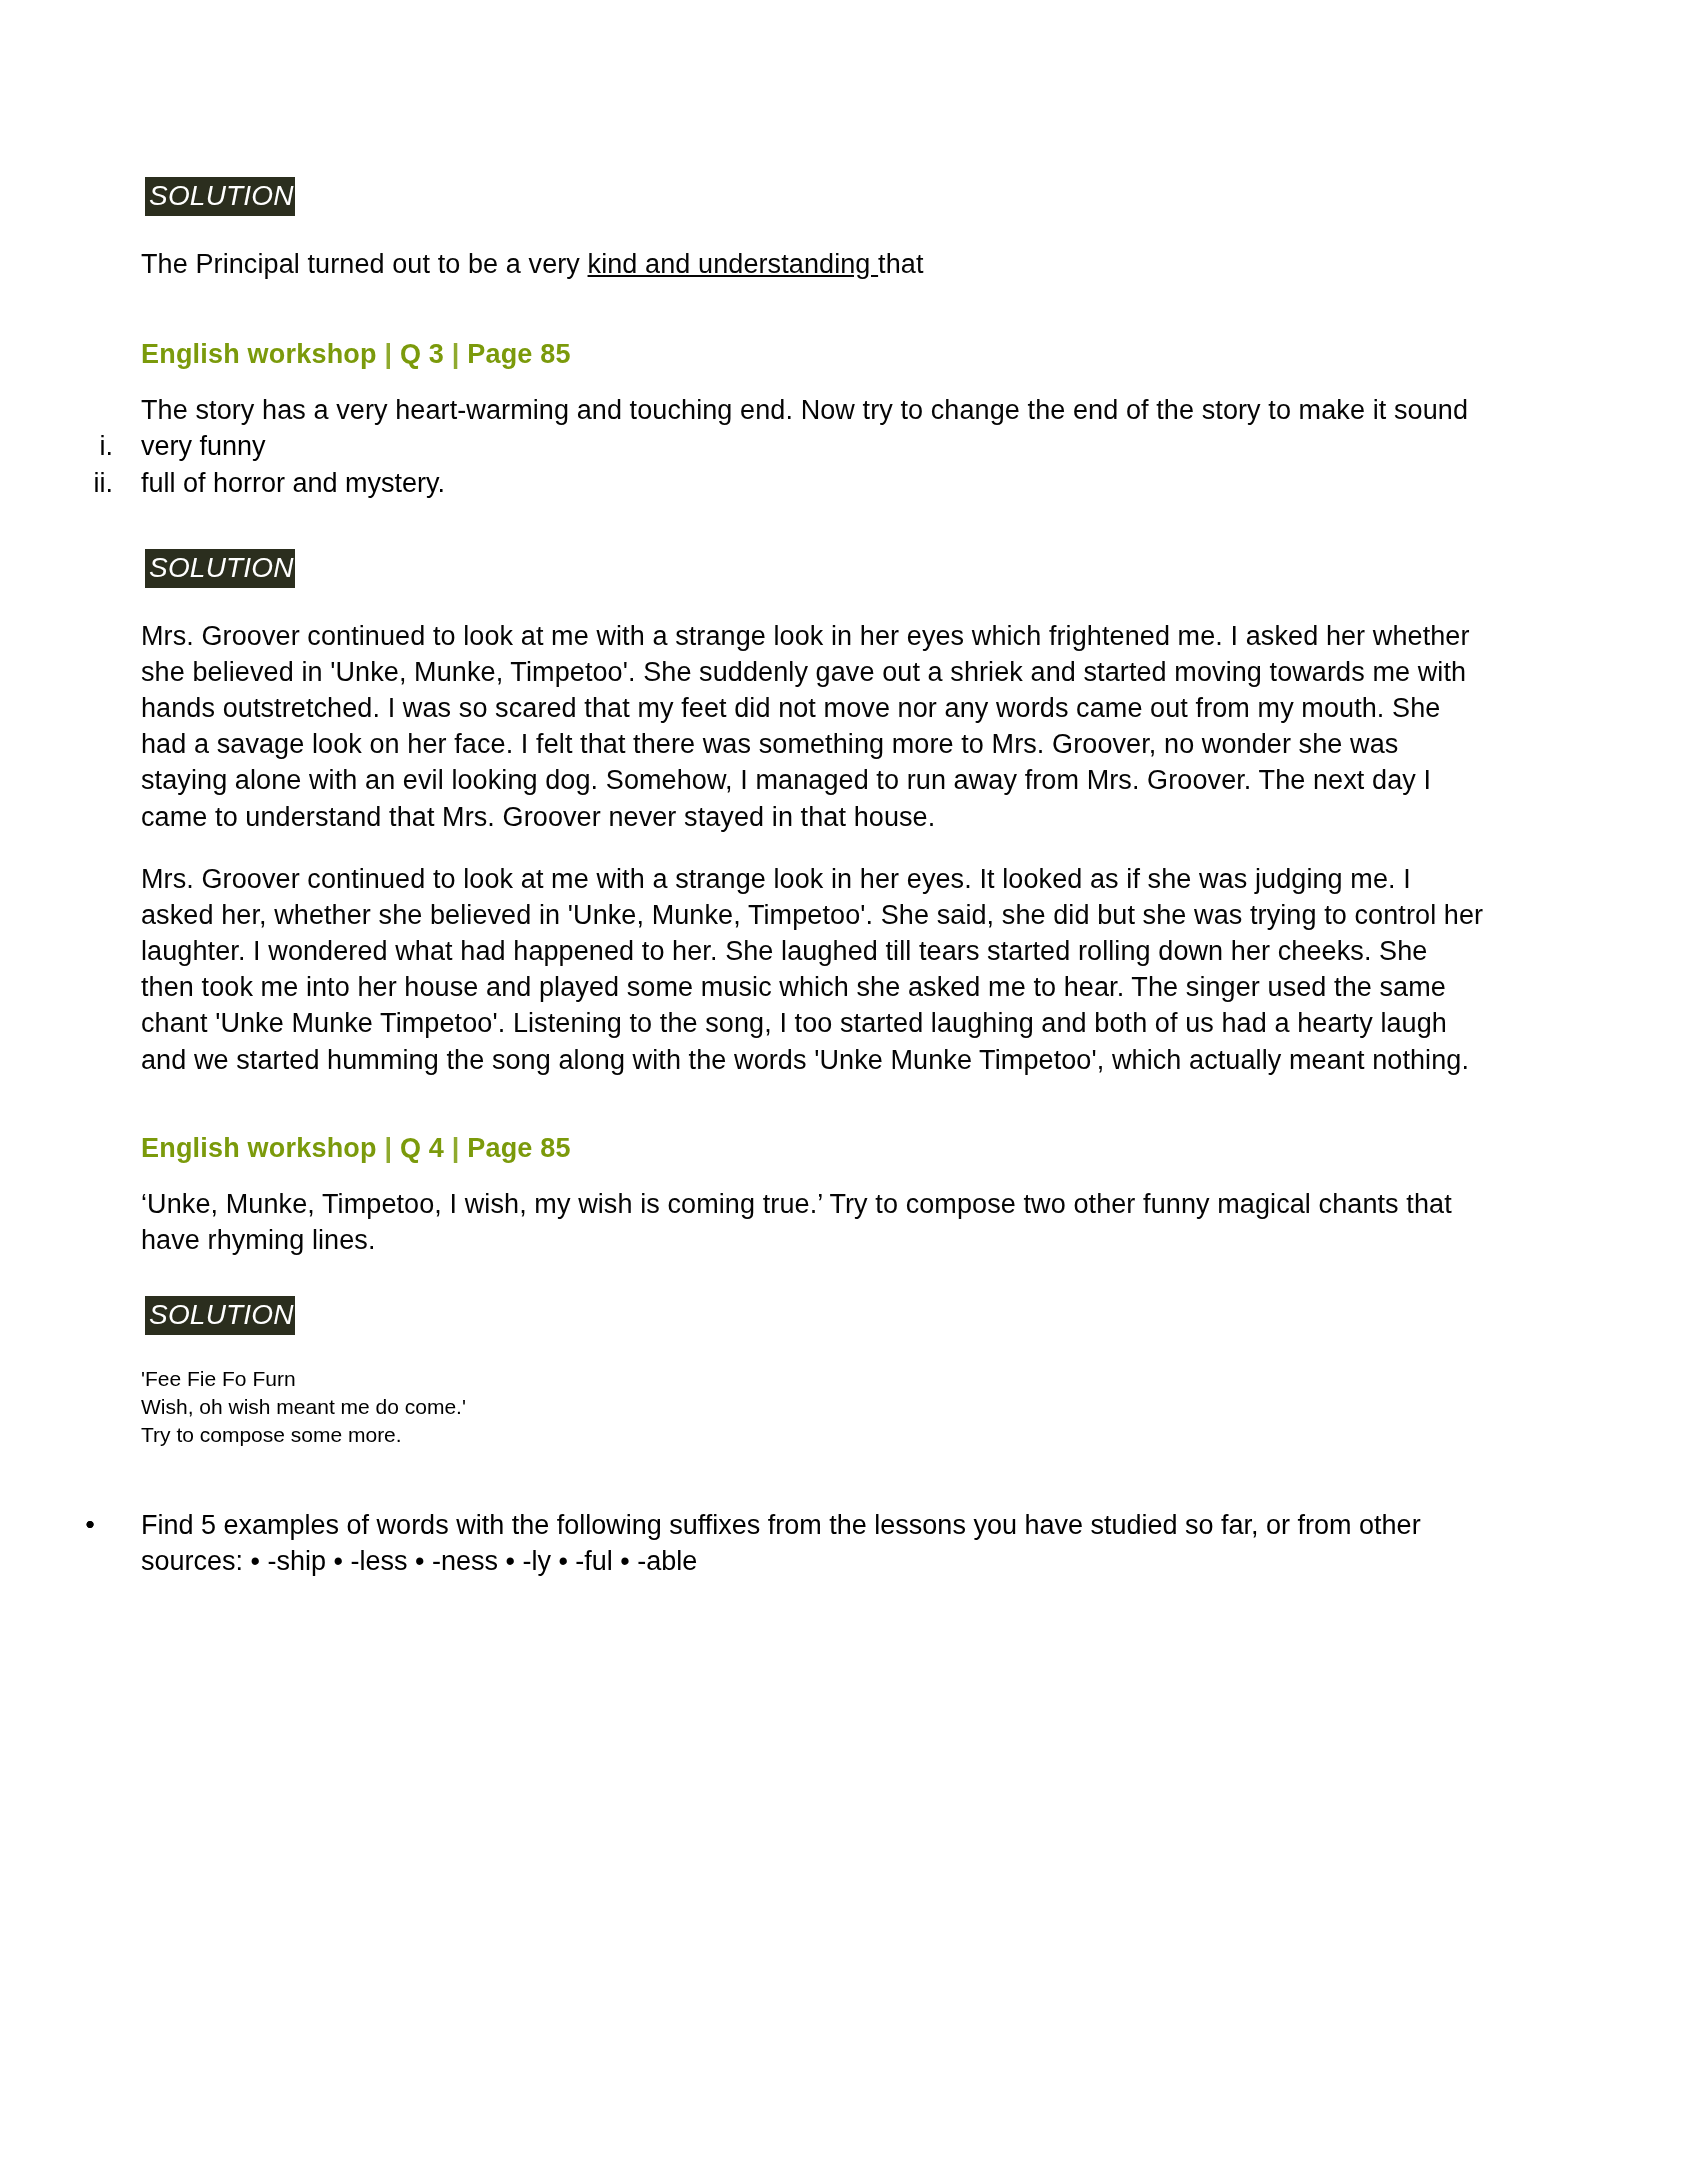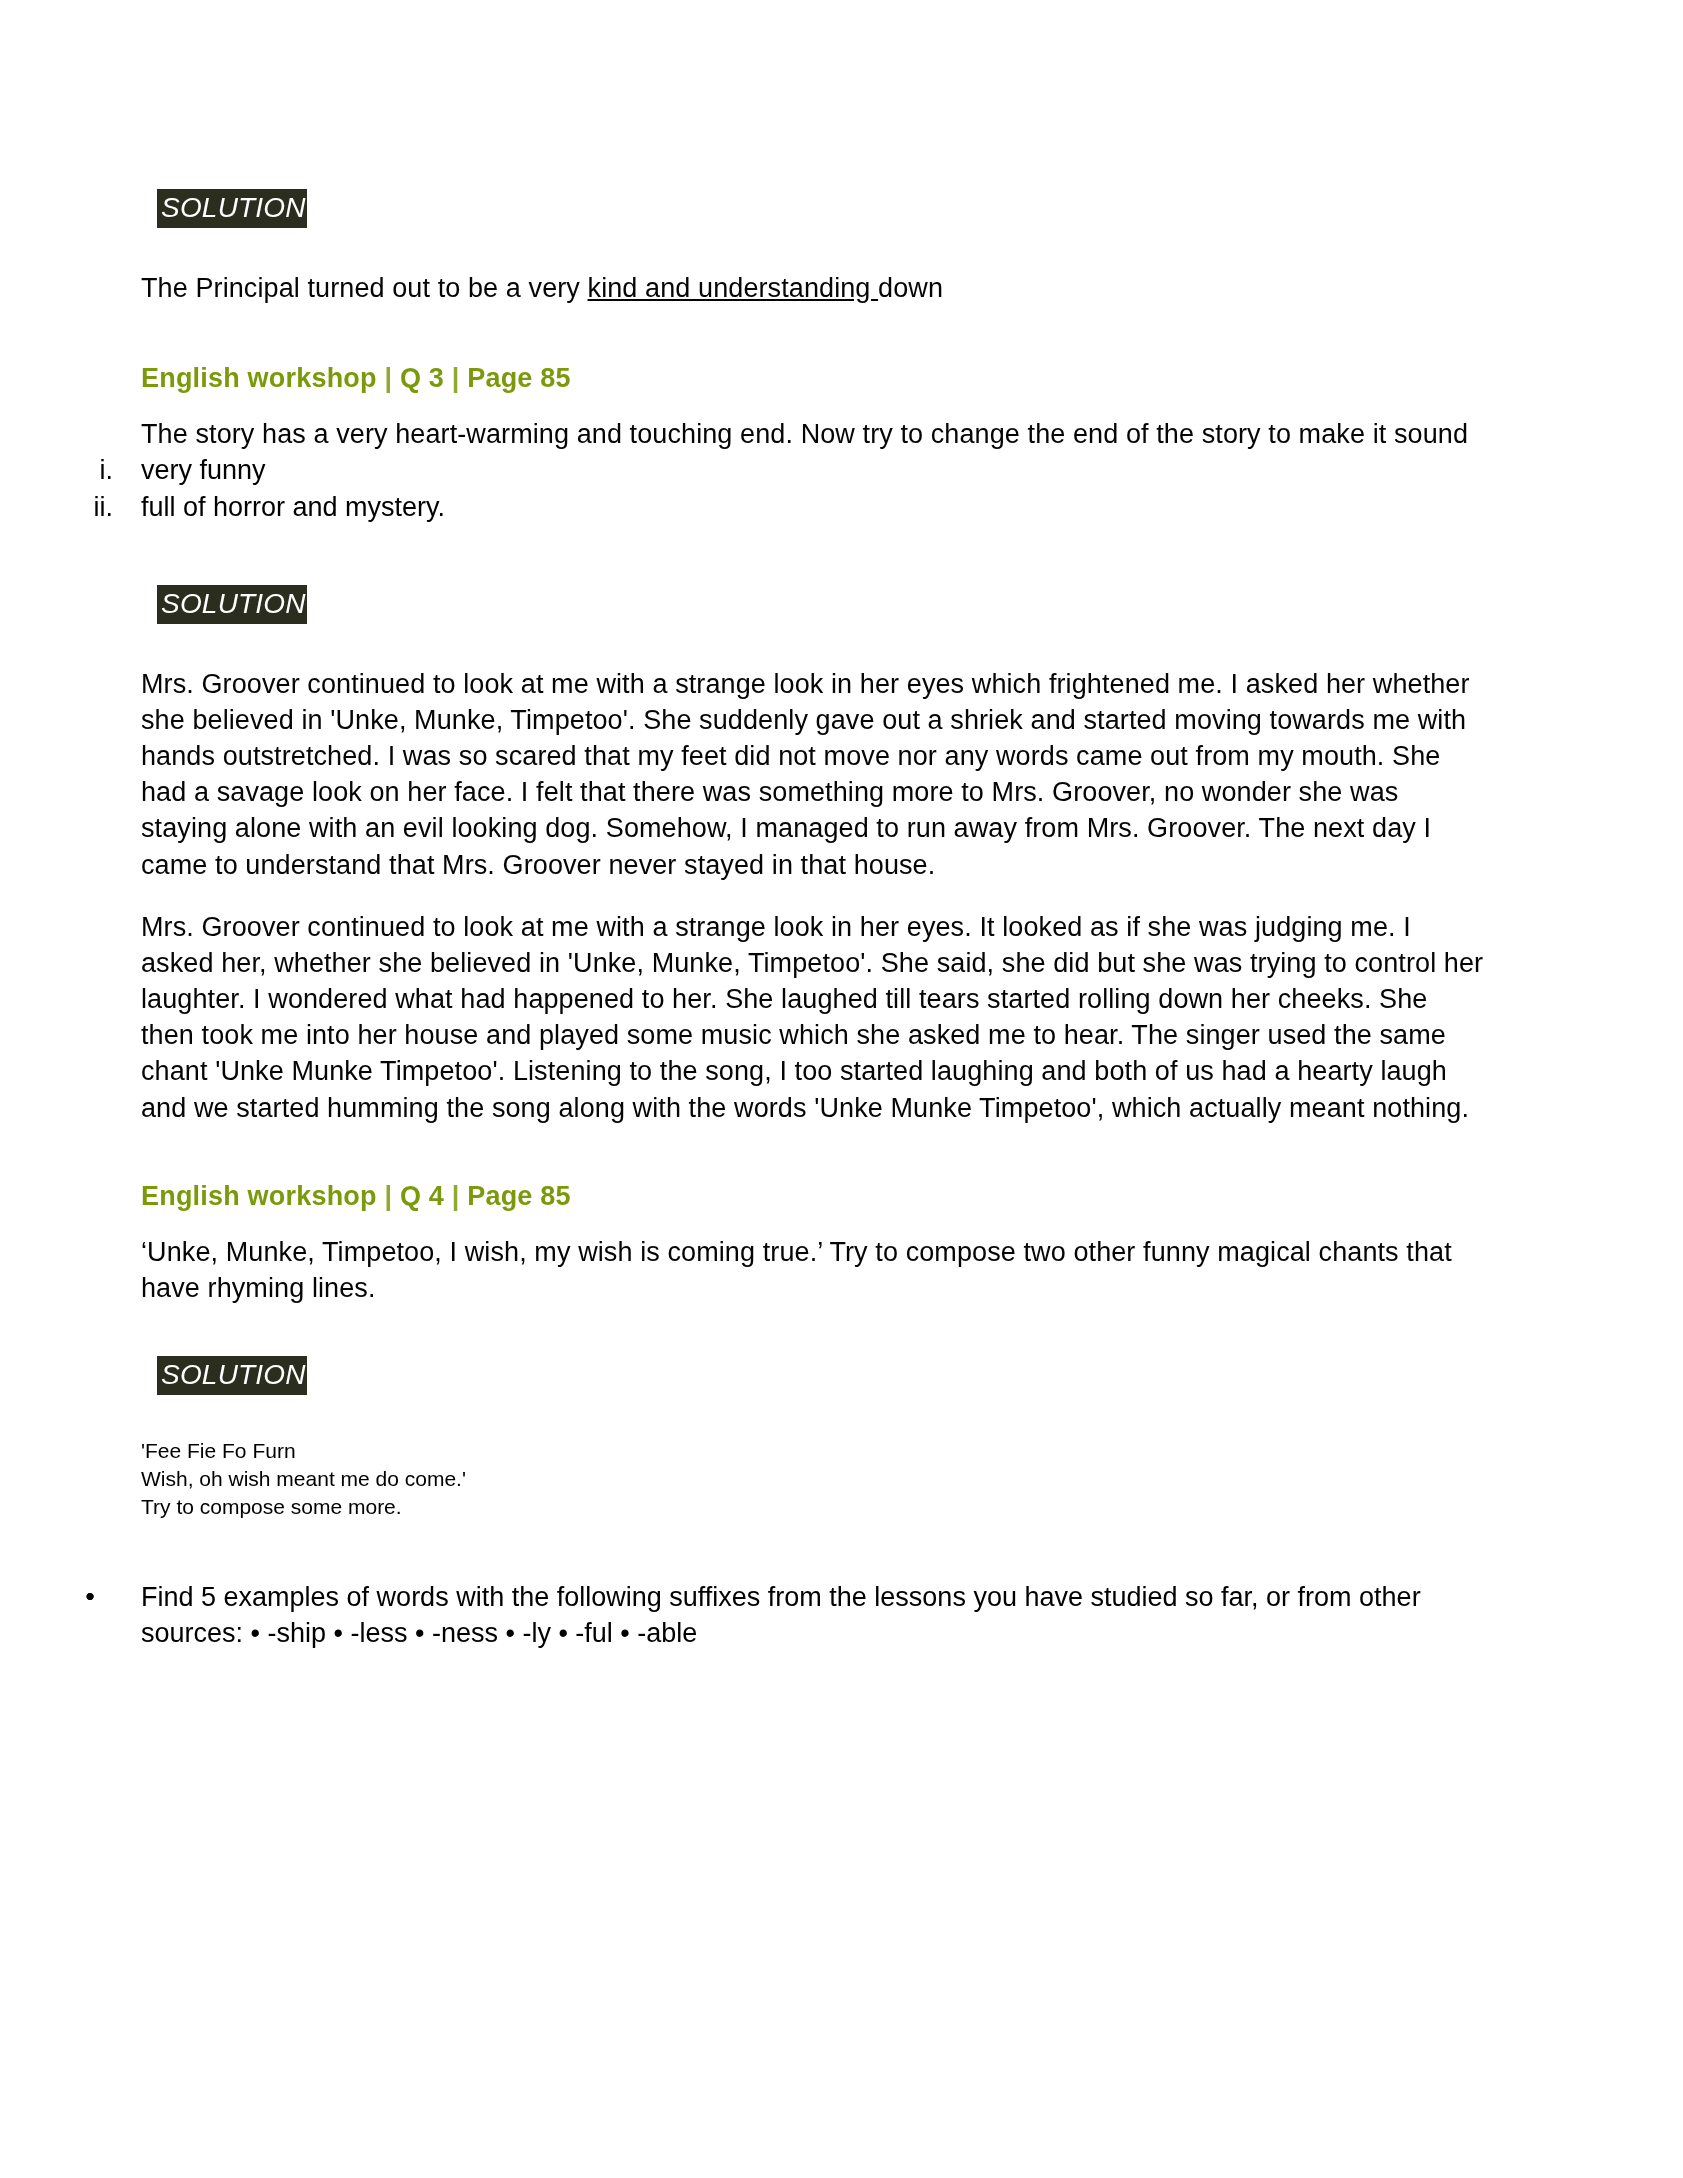--- a/index.html
+++ b/index.html
@@ -37,21 +37,21 @@
   
   .solution-chip {
     display: inline-block;
     background: #2b2e1e;
     color: #ffffff;
     font-style: italic;
     font-size: 28px;
     line-height: 1.0;
     letter-spacing: 0.2px;
     padding: 5px 2px 6px 4px;
-    margin: 16px;
+    margin: 4px;
     white-space: nowrap;
     overflow: hidden;
     max-width: 150px;
     box-sizing: border-box;
   }
   .chip-wrap {
     margin: 0 0 26px 22px;
     line-height: 0;
   }
 
@@ -137,21 +137,21 @@
 <body style="background: rgb(255, 255, 255);">
 
 <div class="page">
   <div class="content">
 
     <div class="chip-wrap">
       <span class="solution-chip" style="background: rgb(43, 46, 30); color: rgb(255, 255, 255);">SOLUTION</span>
     </div>
 
     <p class="body-text" style="margin-bottom:57px;">
-      <span>The Principal turned out to be a very </span><span class="bold-underline">kind and understanding </span><span>down</span>
+      <span>The Principal turned out to be a very </span><span class="bold-underline">kind and understanding </span><span>that</span>
     </p>
 
     <h2 class="section-heading" style="color: rgb(123, 154, 11);">
       <span>English workshop</span>
       <span class="heading-sep">|</span>
       <span>Q 3</span>
       <span class="heading-sep">|</span>
       <span>Page 85</span>
     </h2>
 

